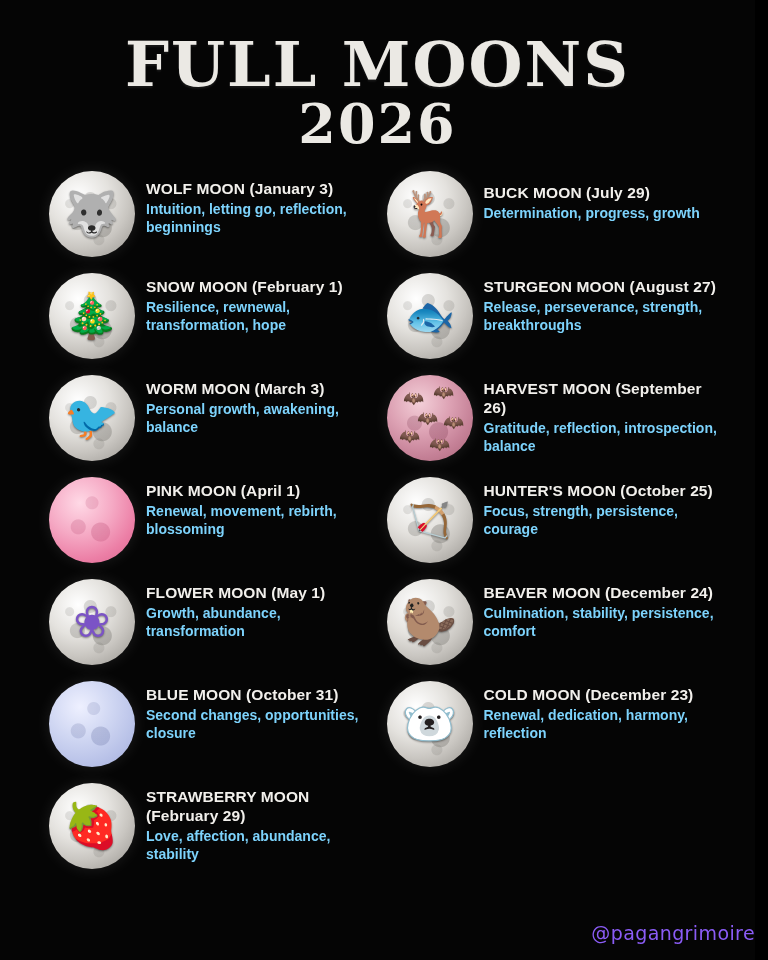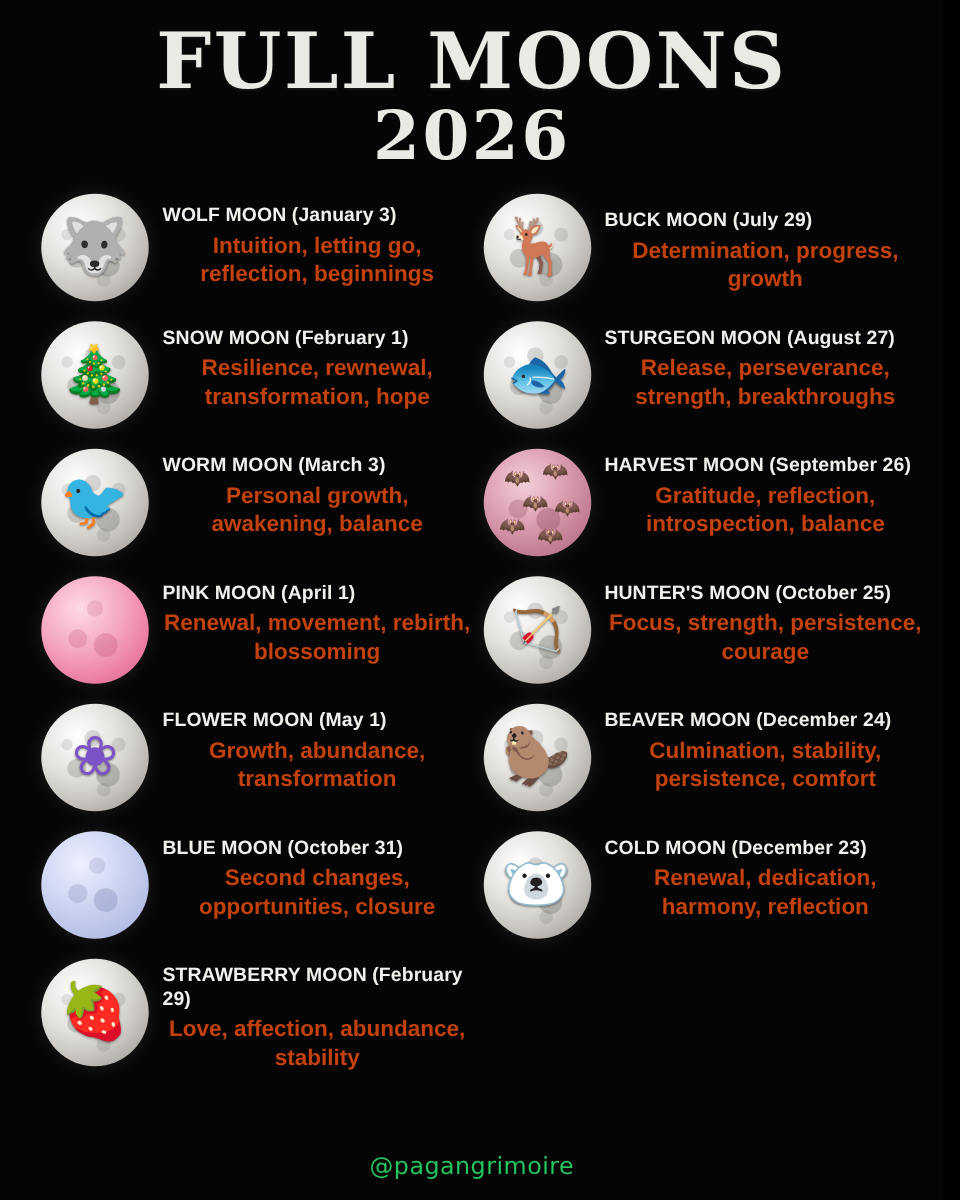--- a/index.html
+++ b/index.html
@@ -8,21 +8,21 @@
     height: 960px;
     background: #000000;
     font-family: "Liberation Sans", sans-serif;
     overflow: hidden;
   }
   .poster {
     position: relative;
     width: 755px;
     height: 960px;
     background: #050505;
-    padding: 0;
+    padding: 16px;
   }
 
   
   .title-block {
     text-align: center;
     padding-top: 16px;
   }
   .title-main {
     font-family: "DejaVu Serif", serif;
     font-weight: 700;
@@ -159,38 +159,37 @@
   }
   .name {
     font-size: 15.5px;
     font-weight: 700;
     color: #f2f0ec;
     letter-spacing: 0.1px;
     line-height: 1.22;
     margin-bottom: 2px;
   }
   .desc {
-    font-size: 18px;
+    font-size: 14px;
     font-weight: 700;
-    color: #c2410c;
+    color: #7dd3fc;
     line-height: 1.28;
-    text-align: center;
   }
 
   
   .col-left .entry:nth-child(1) .text { padding-top: 14px; }
   .col-right .entry:nth-child(1) .text { padding-top: 18px; }
 
   .handle {
     position: absolute;
     left: 0;
     right: 0;
     bottom: 16px;
-    text-align: center;
-    color: #22c55e;
+    text-align: right;
+    color: #8b5cf6;
     font-size: 19px;
     letter-spacing: 0.4px;
     font-family: "DejaVu Sans", sans-serif;
   }
 </style>
 </head>
 <body>
 
 <div class="poster">
 

